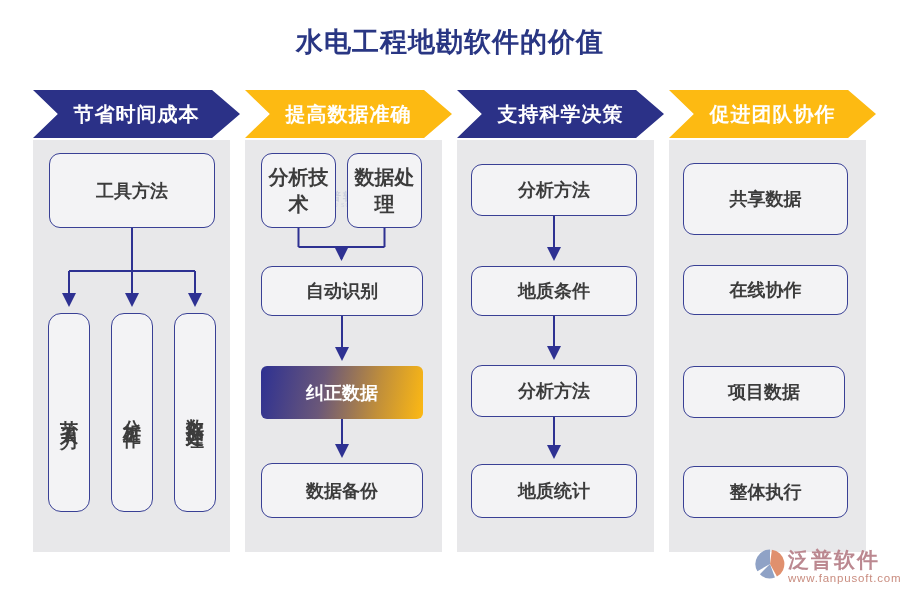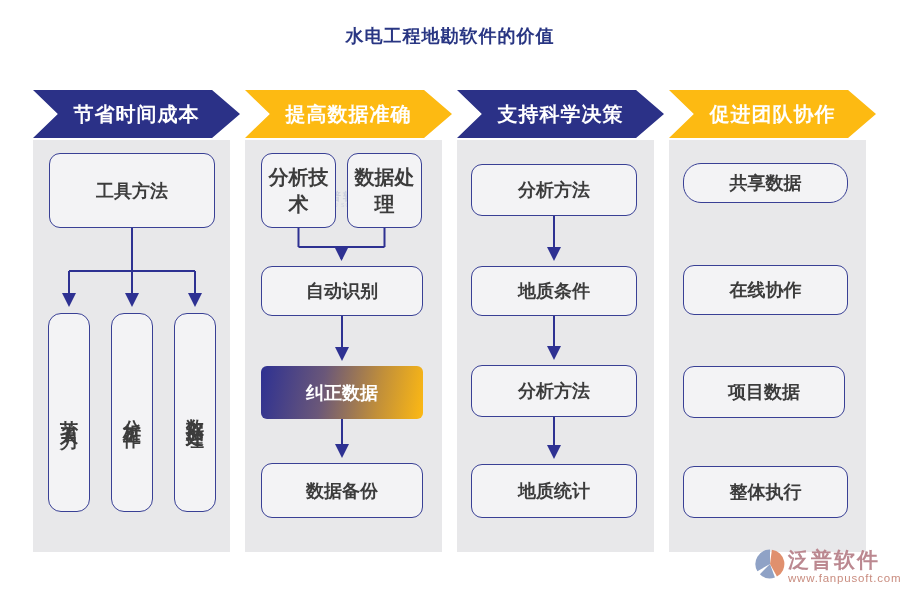--- a/index.html
+++ b/index.html
@@ -2,21 +2,21 @@
 <html><head>
 <meta charset="utf-8">
 <style>
   html,body{margin:0;padding:0;}
   body{
     width:900px;height:600px;position:relative;background:#ffffff;
     font-family:"Liberation Sans","DejaVu Sans",sans-serif;overflow:hidden;
   }
   .title{
     position:absolute;top:24px;left:0;width:900px;text-align:center;
-    font-size:18px;font-weight:bold;color:#293683;letter-spacing:1px;
+    font-size:27px;font-weight:bold;color:#293683;letter-spacing:1px;
   }
   .header{
     position:absolute;top:90px;width:207px;height:48px;
     display:flex;align-items:center;justify-content:center;
     color:#ffffff;font-weight:bold;font-size:20px;letter-spacing:1px;
     clip-path:polygon(0 0,86.5% 0,100% 50%,86.5% 100%,0 100%,12% 50%);
   }
   .header.navy{background:#2b3187;}
   .header.gold{background:#fdba12;}
   .panel{
@@ -87,21 +87,21 @@
 <div class="box small" style="left:347px;top:153px;width:75px;height:75px;">数据处理</div>
 <div class="box" style="left:261px;top:266px;width:162px;height:50px;">自动识别</div>
 <div class="box grad" style="left:261px;top:366px;width:162px;height:53px;">纠正数据</div>
 <div class="box" style="left:261px;top:463px;width:162px;height:55px;">数据备份</div>
 
 <div class="box" style="left:471px;top:164px;width:166px;height:52px;">分析方法</div>
 <div class="box" style="left:471px;top:266px;width:166px;height:50px;">地质条件</div>
 <div class="box" style="left:471px;top:365px;width:166px;height:52px;">分析方法</div>
 <div class="box" style="left:471px;top:464px;width:166px;height:54px;">地质统计</div>
 
-<div class="box" style="left:683px;top:163px;width:165px;height:40px;border-radius:18px;">共享数据</div>
+<div class="box" style="left:683px;top:163px;width:165px;height:72px;">共享数据</div>
 <div class="box" style="left:683px;top:265px;width:165px;height:50px;">在线协作</div>
 <div class="box" style="left:683px;top:366px;width:162px;height:52px;text-align:center;">项目数据</div>
 <div class="box" style="left:683px;top:466px;width:165px;height:52px;">整体执行</div>
 
 <svg class="connectors" width="900" height="600">
   <defs>
     <marker id="arrow" markerWidth="9" markerHeight="8" refX="6" refY="3.5" orient="auto">
       <path d="M0,0 L7,3.5 L0,7 Z" fill="#2e3192"></path>
     </marker>
   </defs>

